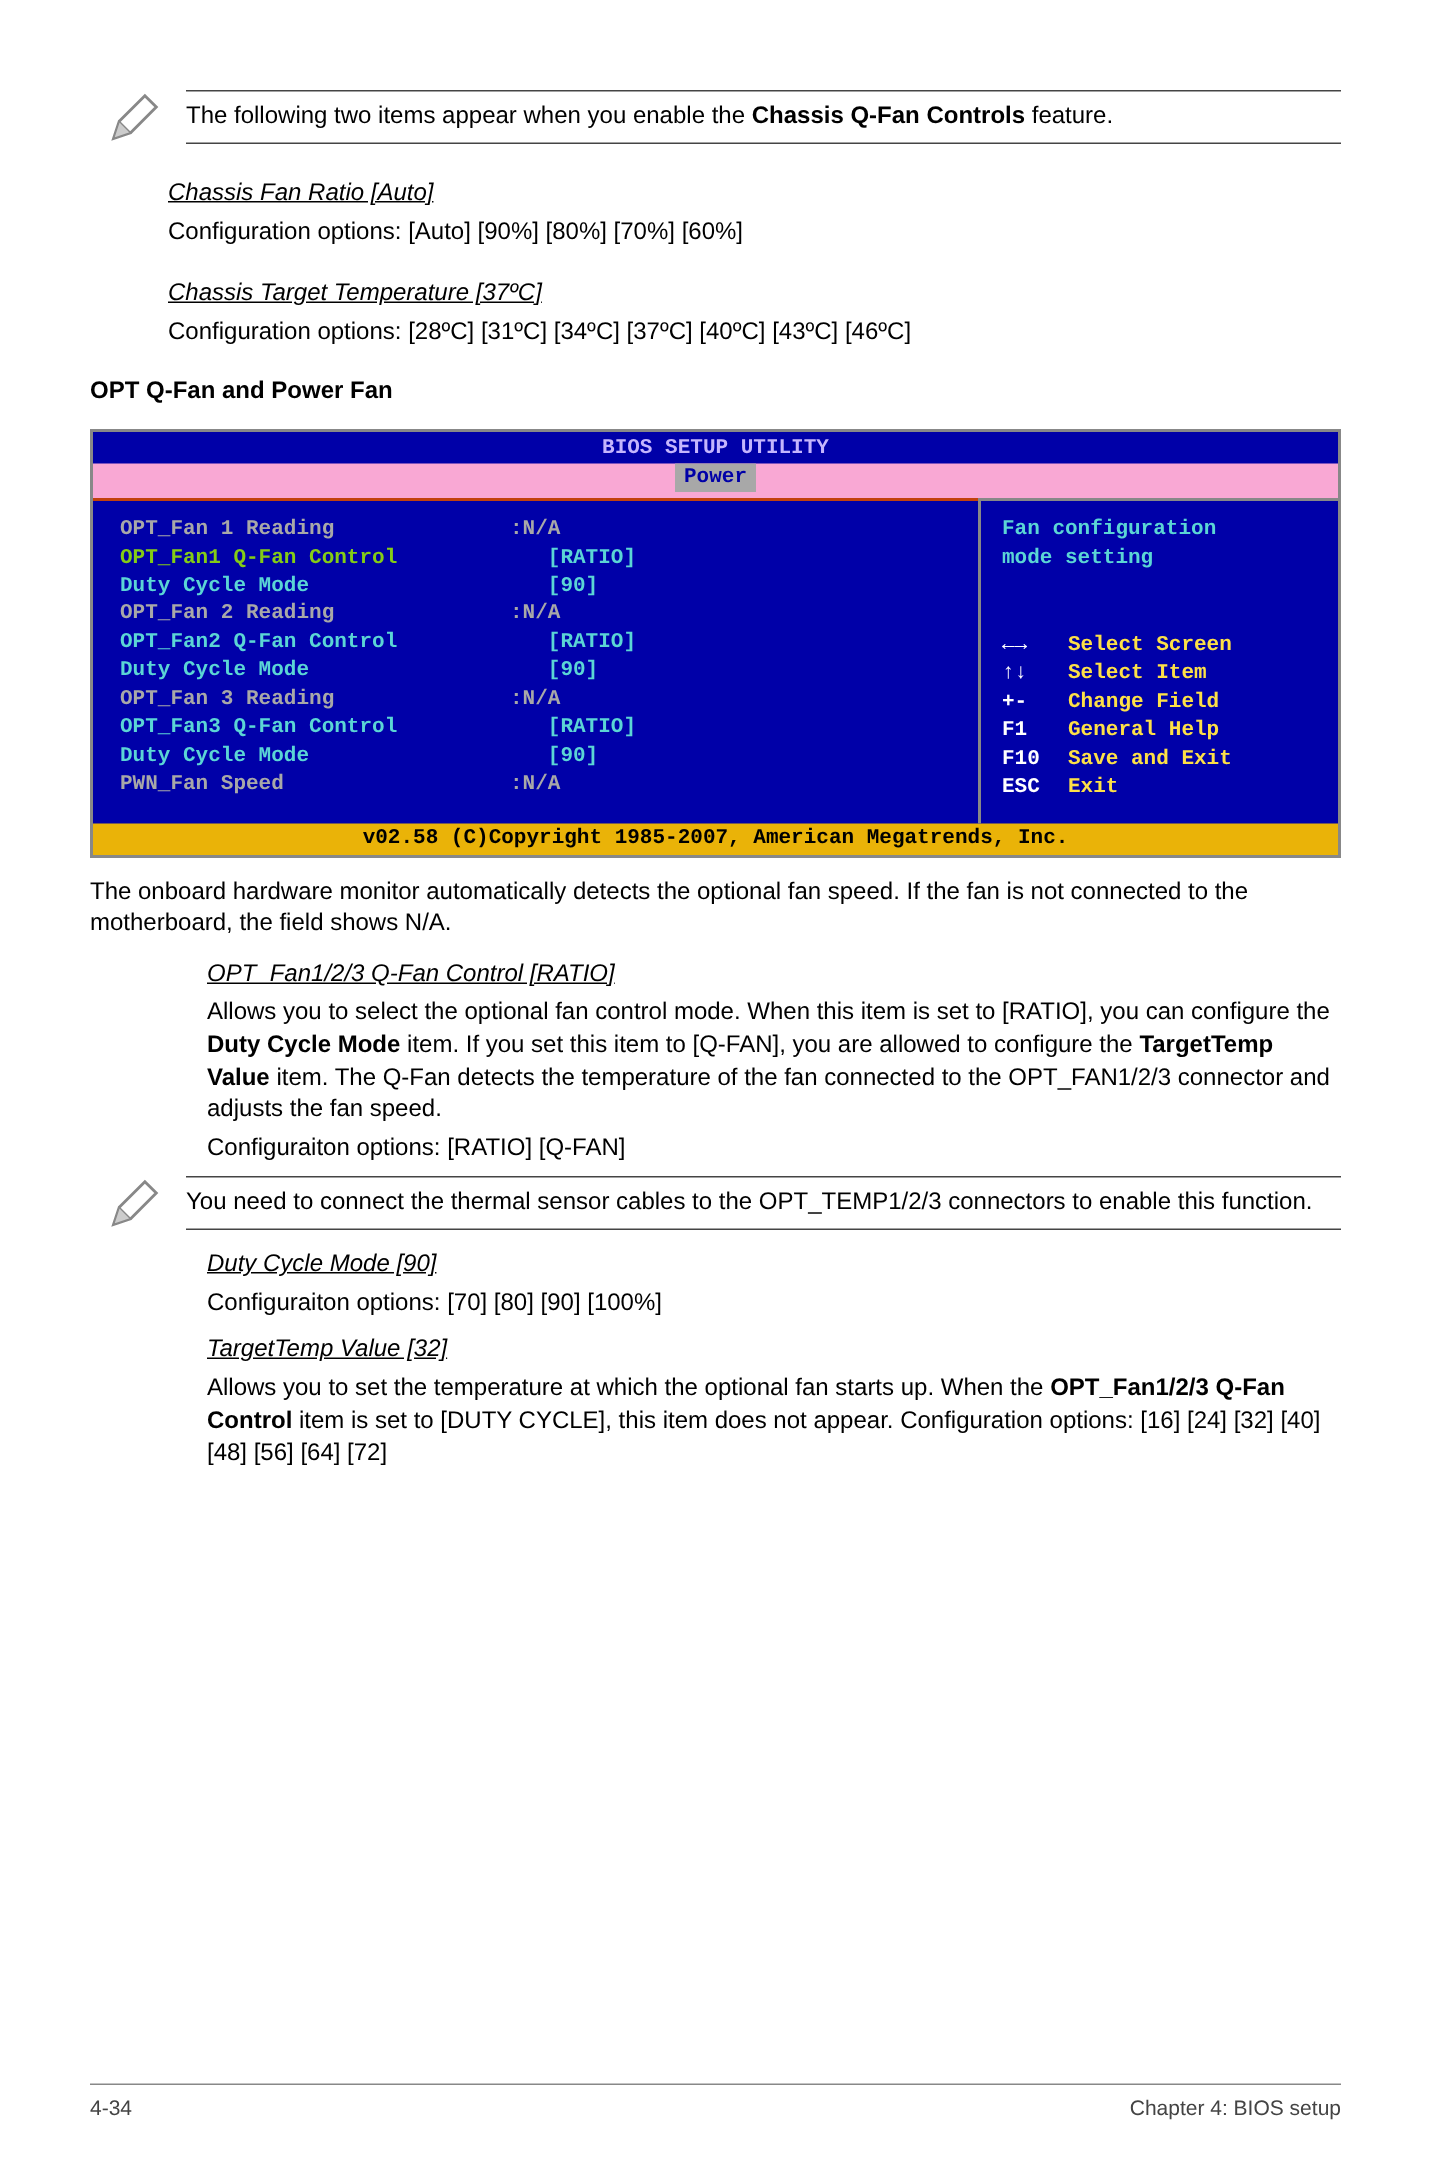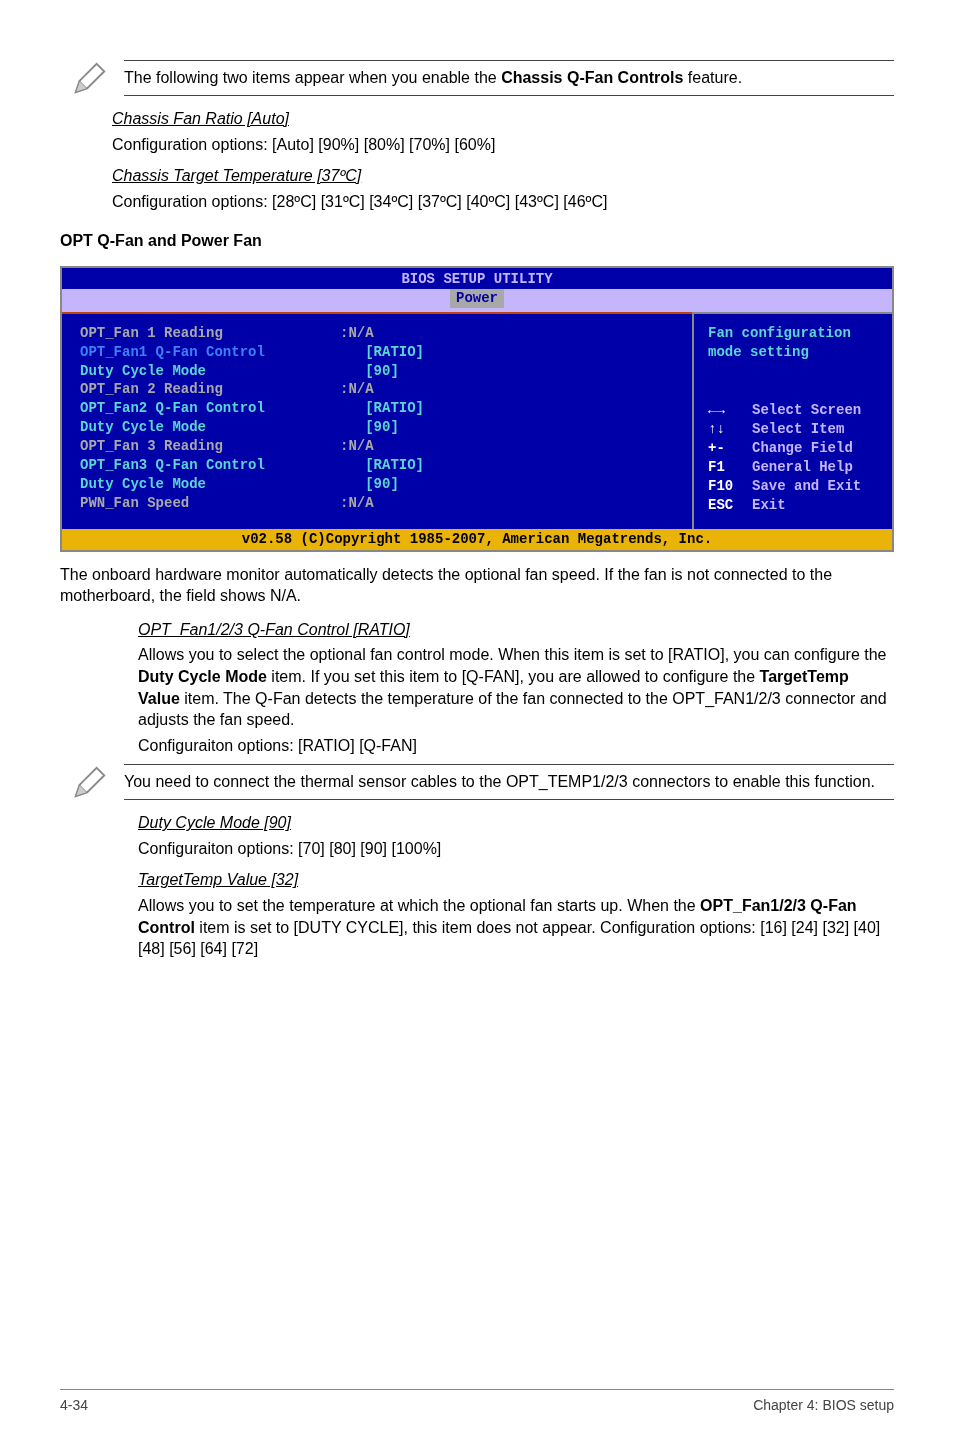--- a/index.html
+++ b/index.html
@@ -29,21 +29,21 @@
   .note-lines {
     flex: 1;
     border-top: 1px solid #444;
     border-bottom: 1px solid #444;
     padding: 6px 0;
     margin-left: 6px;
   }
   .bold { font-weight: bold; }
   .para-indent {
     margin-left: 52px;
-    margin-top: 10px;
+    margin-top: 20px;
   }
   .para-indent2 {
     margin-left: 78px;
     margin-top: 2px;
   }
   .subhead {
     text-decoration: underline;
     font-style: italic;
   }
   h2.section {
@@ -64,72 +64,72 @@
   }
   .bios-title {
     text-align: center;
     background: #0000a8;
     color: #c4b5fd;
     padding: 2px 0 0 0;
     border-bottom: 0;
   }
   .bios-tab-row {
     text-align: center;
-    background: #c4b5fd;
+    background: #f9a8d4;
     padding: 0 0 4px 0;
   }
   .bios-tab {
     display: inline-block;
     background: #a8a8a8;
     color: #0000a8;
     padding: 0 6px;
   }
   .bios-body {
     display: flex;
     align-items: stretch;
   }
   .bios-left {
     flex: 1;
     padding: 10px 18px 16px 18px;
     border-top: 2px solid #c2410c;
     position: relative;
   }
   .bios-right {
-    width: 200px;
+    width: 240px;
     border-left: 2px solid #888;
     border-top: 2px solid #888;
     padding: 10px 14px 14px 14px;
     color: #5bd5d5;
     display: flex;
     flex-direction: column;
     justify-content: space-between;
   }
   .bios-row {
     display: flex;
     white-space: pre;
   }
   .bios-label {
     width: 260px;
     display: inline-block;
   }
-  .val-key { color: #3b82f6; }
+  .val-key { color: #84cc16; }
   .val-blue { color: #5bd5d5; }
   .val-grey { color: #a8a8a8; }
   .bios-footer {
     background: #eab308;
     color: #000;
     text-align: center;
     font-family: "Courier New", monospace;
     font-size: 14px;
     font-weight: bold;
     padding: 1px 0;
   }
   .help-line { white-space: pre; display:flex; }
   .help-line .k { width: 44px; color:#ffffff; }
-  .help-line .d { color:#c4b5fd; }
+  .help-line .d { color:#fde047; }
   .arrows { color:#ffff55; }
   .page-footer {
     position: absolute;
     bottom: 23px;
     left: 60px;
     right: 60px;
     display: flex;
     justify-content: space-between;
     font-size: 14px;
     border-top: 1px solid #888;

